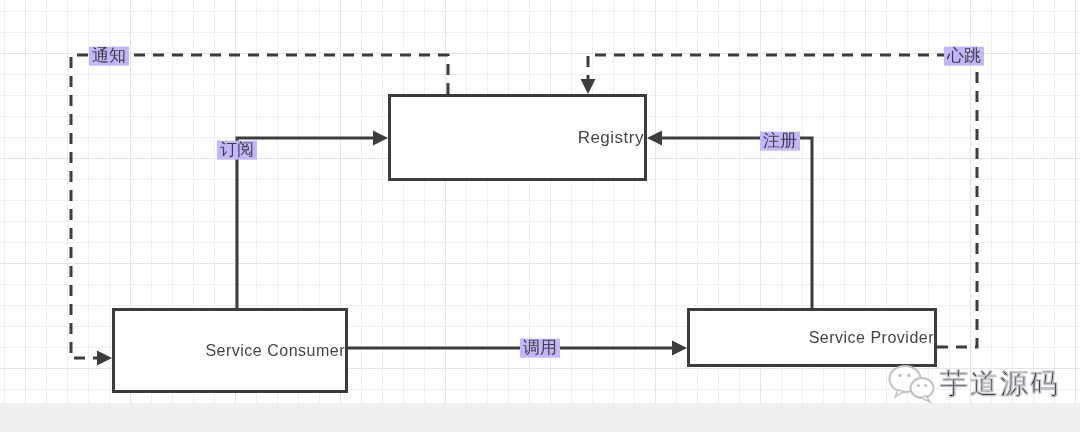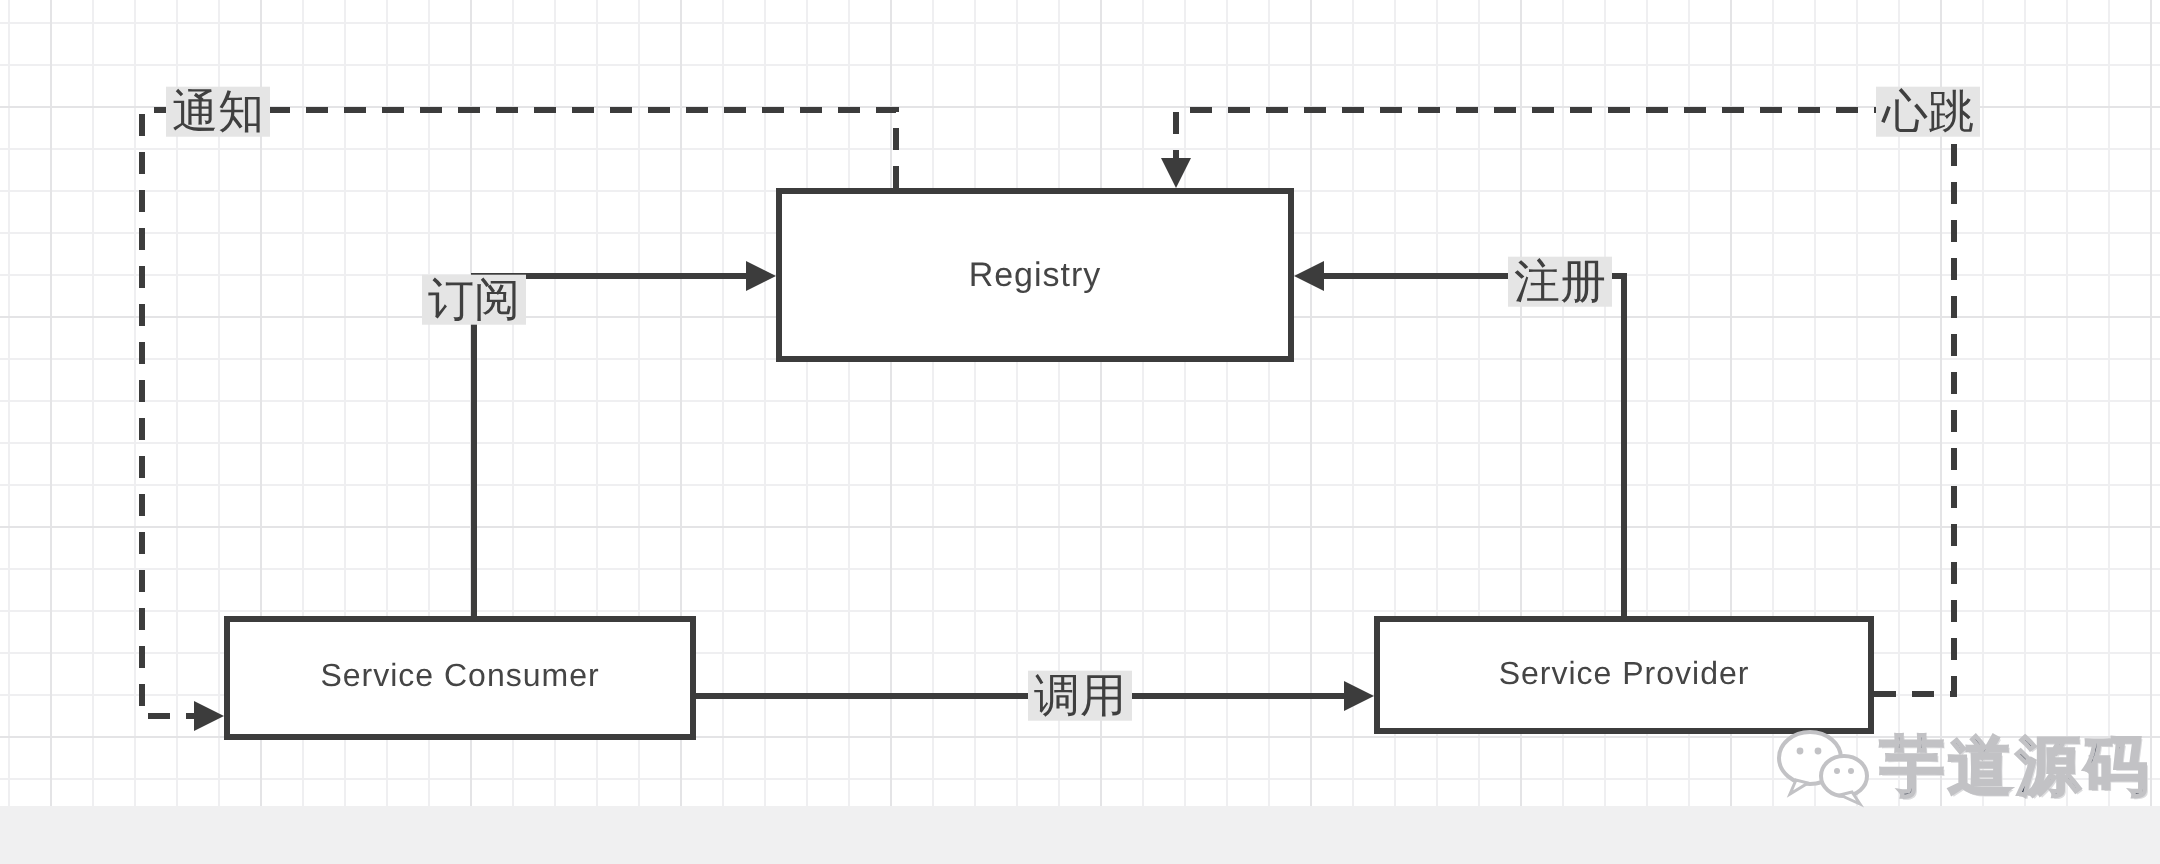--- a/index.html
+++ b/index.html
@@ -22,44 +22,44 @@
   }
   .bottom-band{
     position:absolute;left:0;right:0;top:403px;height:29px;
     background:#f0f0f1;
   }
   svg.edge-layer{position:absolute;left:0;top:0;z-index:1;}
   
   .node{
     position:absolute;z-index:2;box-sizing:border-box;
     background:#fff;border:3px solid #3c3c3c;
-    display:flex;align-items:center;justify-content:center;
+    display:flex;align-items:center;justify-content:flex-end;
     font-size:16px;letter-spacing:.5px;color:#454545;
   }
   .node-registry{left:388px;top:94px;width:259px;height:87px;font-size:17px;}
-  .node-consumer{left:112px;top:308px;width:236px;height:62px;}
+  .node-consumer{left:112px;top:308px;width:236px;height:85px;}
   .node-provider{left:687px;top:308px;width:250px;height:59px;}
   
   .edge-label{
     position:absolute;z-index:3;transform:translate(-50%,-50%);
-    background:#e5e5e5;padding:0 3px;font-size:23px;color:#3f3f3f;
+    background:#c4b5fd;padding:0 3px;font-size:17px;color:#3f3f3f;
     white-space:nowrap;line-height:1.1;font-family:Liberation Serif, serif;
   }
   .lbl-notify{left:109px;top:56px;}
   .lbl-heartbeat{left:964px;top:56px;}
   .lbl-subscribe{left:237px;top:150px;text-align:right;}
   .lbl-register{left:780px;top:141px;}
   .lbl-invoke{left:540px;top:348px;}
   
   .watermark{
     position:absolute;left:886px;top:362px;z-index:4;
     display:flex;align-items:center;gap:2px;
   }
   .watermark-text{
-    font-size:32px;font-weight:bold;letter-spacing:2px;
+    font-size:28px;font-weight:normal;letter-spacing:2px;
     color:#0f172a;
     -webkit-text-stroke:1.2px #c2c2c5;
     text-shadow:1px 1px 0 #dcdcde;
     white-space:nowrap;
   }
 </style>
 </head>
 <body>
 
 <div class="screen">

